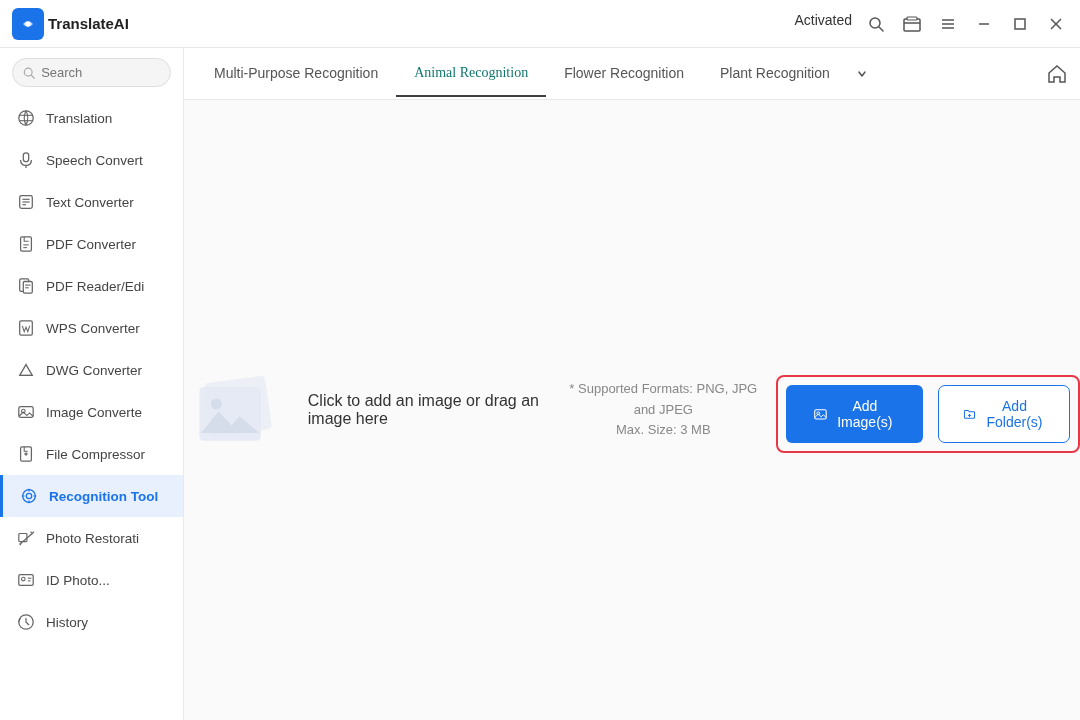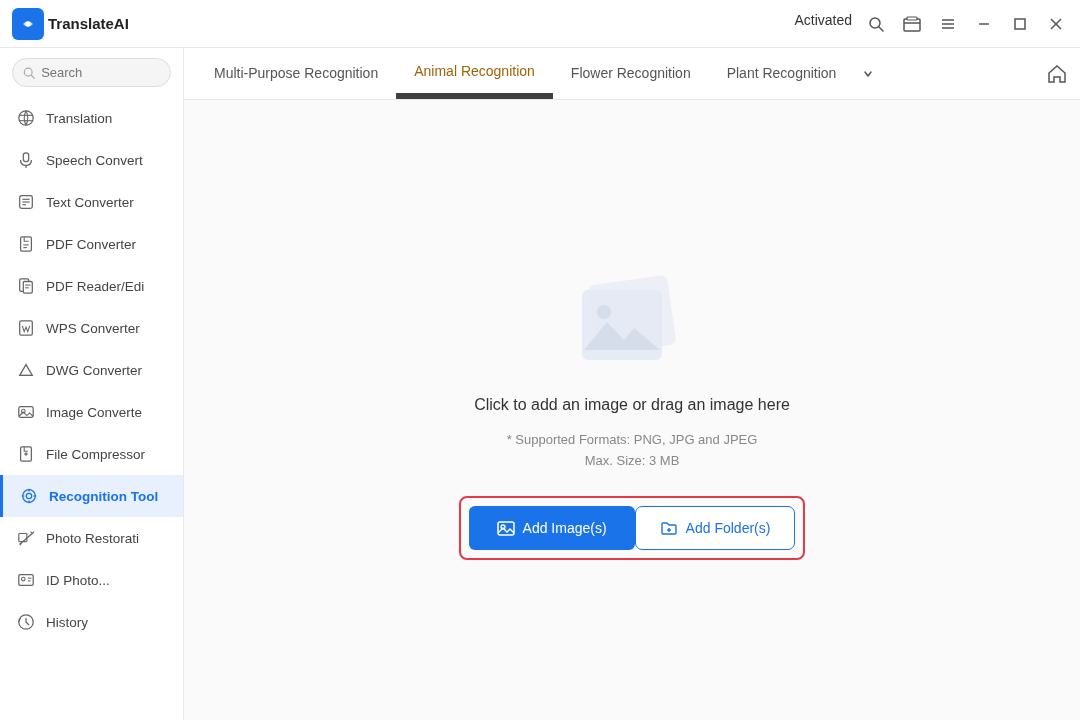--- a/index.html
+++ b/index.html
@@ -59,39 +59,39 @@
     
     .tabs-bar {
       display: flex; align-items: center; border-bottom: 1px solid #e8e8e8;
       padding: 0 12px; height: 52px; background: #fff; flex-shrink: 0;
     }
     .tab {
       padding: 14px 18px; font-size: 14px; color: #555; cursor: pointer;
       border-bottom: 2px solid transparent; white-space: nowrap;
       transition: color 0.15s;
     }
-    .tab.active { color: #a16207; border-bottom: 6px solid #404040; font-weight: 500; }
+    .tab.active { color: #0f766e; border-bottom: 2px solid #404040; font-weight: 500; font-family: Liberation Serif, serif; }
     .tabs-more { margin-left: 4px; cursor: pointer; color: #555; display: flex; align-items: center; }
     .tabs-home { margin-left: auto; cursor: pointer; color: #555; display: flex; align-items: center; }
 
     
     .drop-zone {
-      flex: 1; display: flex; flex-direction: column; align-items: center; justify-content: center;
+      flex: 1; display: flex; flex-direction: row; align-items: center; justify-content: center;
       background: #fafafa; gap: 16px;
     }
     .drop-image-icon {
       width: 140px; height: 120px; position: relative; opacity: 0.35;
     }
     .drop-image-icon svg { width: 100%; height: 100%; }
 
     .drop-text { font-size: 16px; color: #333; }
     .drop-subtext { font-size: 13px; color: #888; text-align: center; line-height: 1.6; }
 
     .buttons-row {
-      display: flex; gap: 0; margin-top: 8px;
+      display: flex; gap: 15px; margin-top: 8px;
       border: 2px solid #e63946; border-radius: 8px; padding: 8px;
     }
     .btn-add-image {
       display: flex; align-items: center; gap: 8px;
       background: #1a73e8; color: white; border: none;
       padding: 12px 28px; border-radius: 6px; font-size: 14px; cursor: pointer;
       font-weight: 500;
     }
     .btn-add-folder {
       display: flex; align-items: center; gap: 8px;

